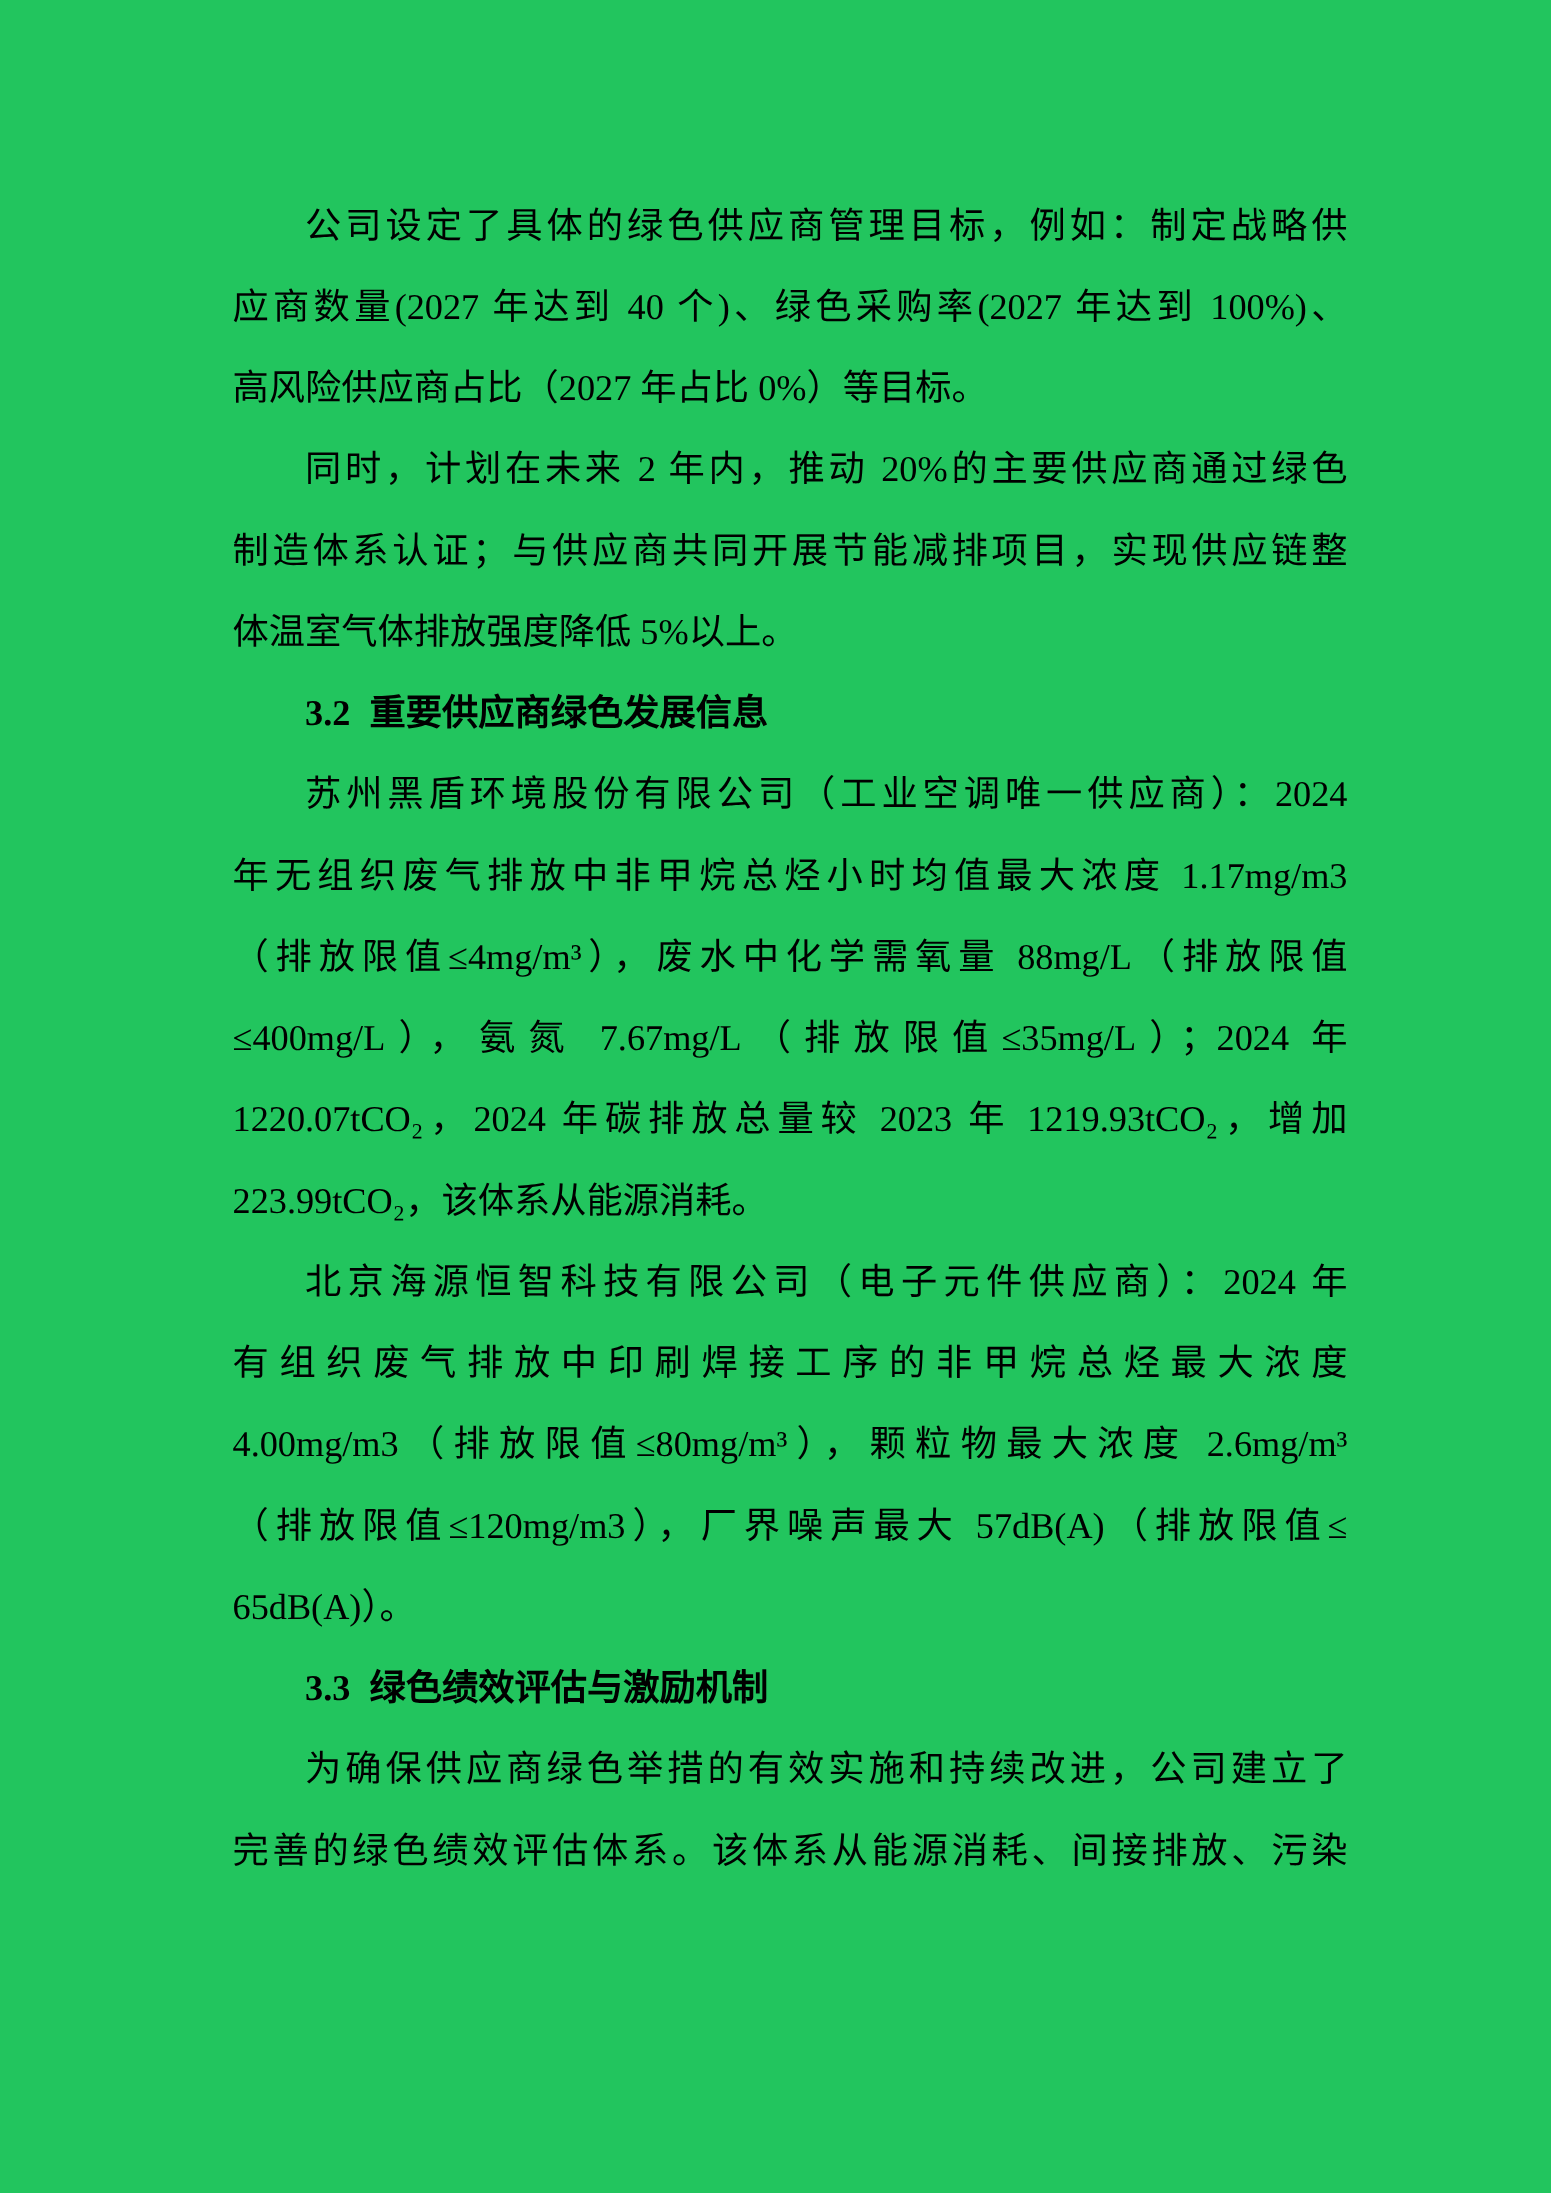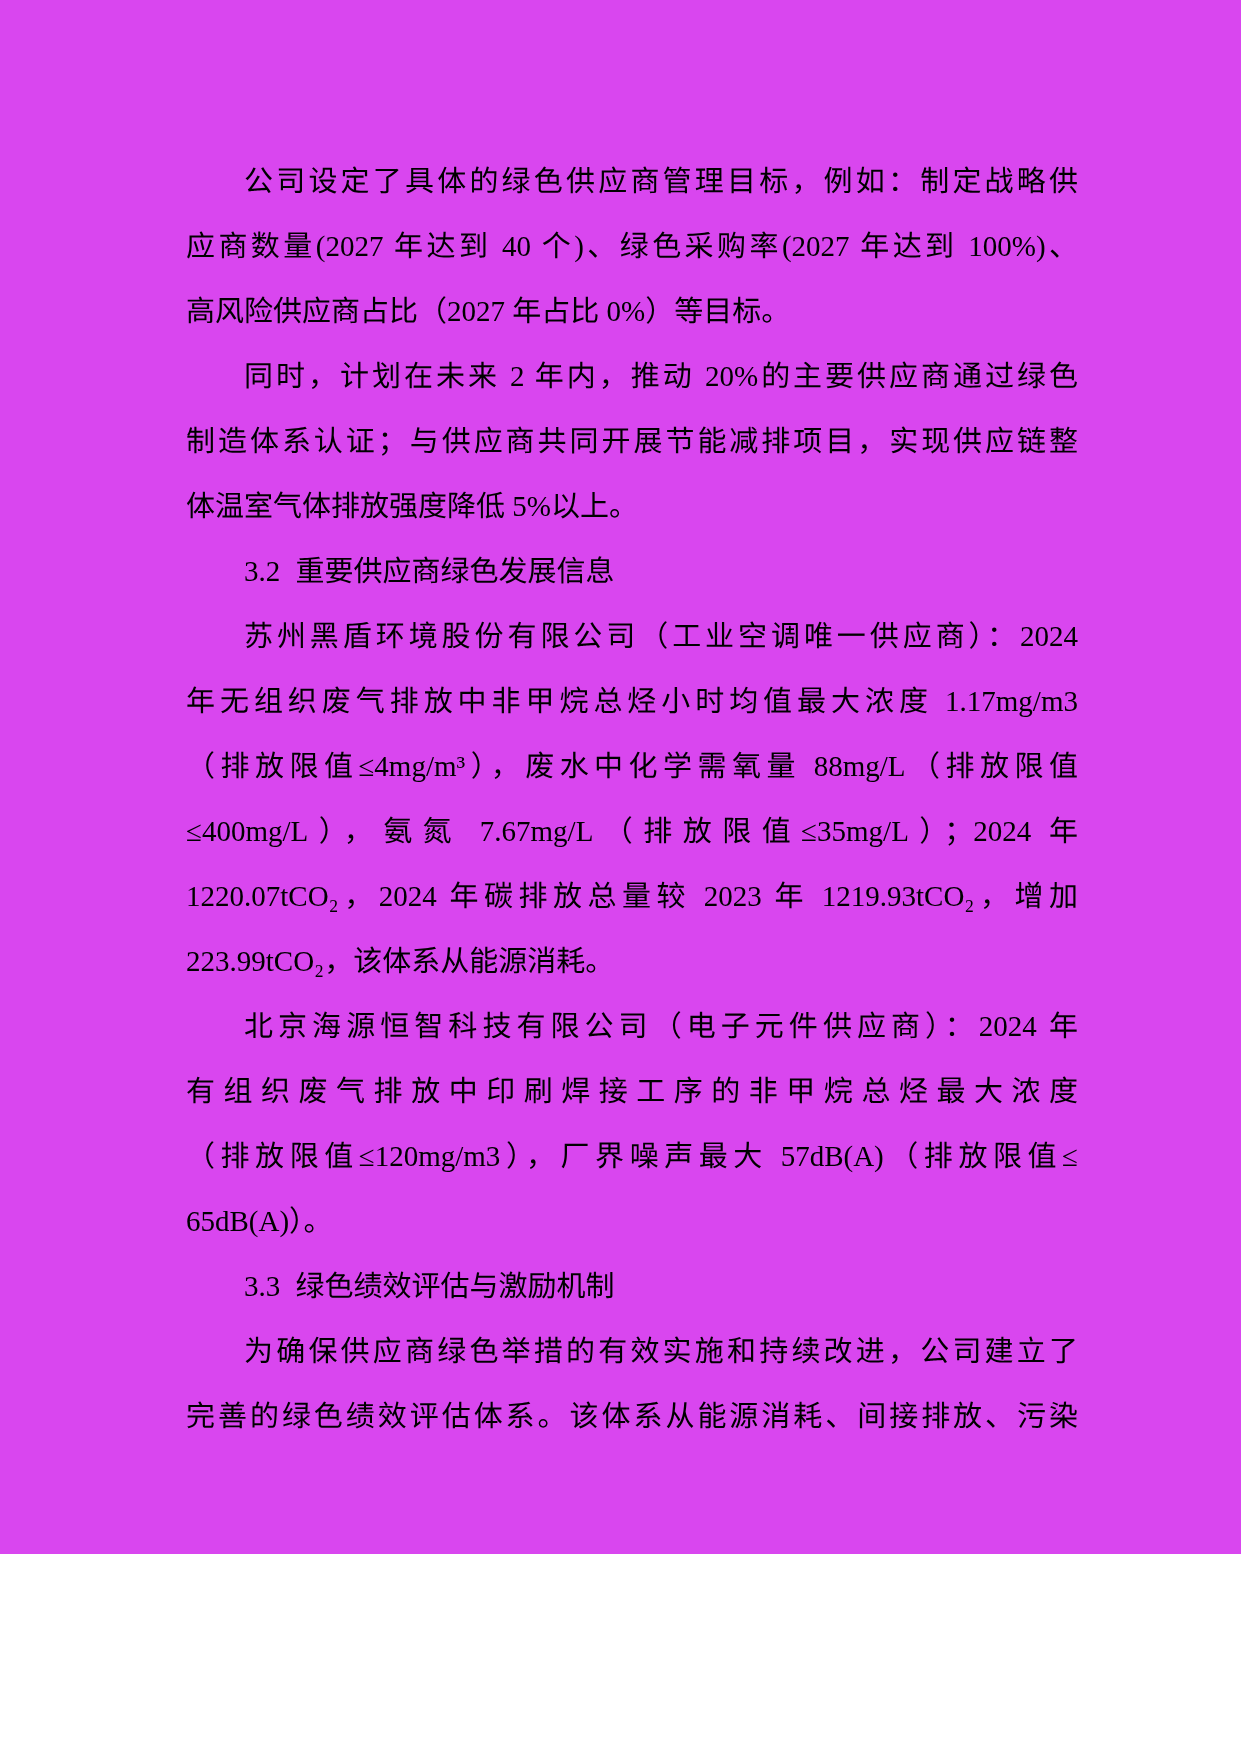--- a/index.html
+++ b/index.html
@@ -3,22 +3,22 @@
 <meta charset="utf-8">
 <style>
   html, body {
     margin: 0;
     padding: 0;
     background: #ffffff;
   }
   .page {
     position: relative;
     width: 1241px;
-    height: 1554px;
-    background: #d946ef;
+    height: 1754px;
+    background: #22c55e;
     overflow: hidden;
     font-family: "Liberation Serif", "DejaVu Serif", serif;
     color: #000000;
   }
   .content {
     position: absolute;
     top: 149px;
     left: 186px;
     width: 892px;
     font-size: 29px;
@@ -30,21 +30,21 @@
     text-align-last: left;
     white-space: normal;
   }
   .line.fill {
     text-align-last: justify;
   }
   .line.ind {
     padding-left: 58px; 
   }
   .line.heading {
-    font-weight: 400;
+    font-weight: 700;
     word-spacing: 8px;
     text-align: left;
     text-align-last: left;
   }
 </style>
 </head>
 <body>
 
 <div class="page">
   <div class="content">
@@ -61,20 +61,21 @@
 
     <div class="line ind fill">苏州黑盾环境股份有限公司（工业空调唯一供应商）：2024</div>
     <div class="line fill">年无组织废气排放中非甲烷总烃小时均值最大浓度 1.17mg/m3</div>
     <div class="line fill">（排放限值≤4mg/m³），废水中化学需氧量 88mg/L（排放限值</div>
     <div class="line fill">≤400mg/L），氨氮 7.67mg/L（排放限值≤35mg/L）；2024 年</div>
     <div class="line fill">1220.07tCO₂，2024 年碳排放总量较 2023 年 1219.93tCO₂，增加</div>
     <div class="line">223.99tCO₂，该体系从能源消耗。</div>
 
     <div class="line ind fill">北京海源恒智科技有限公司（电子元件供应商）：2024 年</div>
     <div class="line fill">有组织废气排放中印刷焊接工序的非甲烷总烃最大浓度</div>
+    <div class="line fill">4.00mg/m3（排放限值≤80mg/m³），颗粒物最大浓度 2.6mg/m³</div>
     <div class="line fill">（排放限值≤120mg/m3），厂界噪声最大 57dB(A)（排放限值≤</div>
     <div class="line">65dB(A)）。</div>
 
     <div class="line ind heading">3.3 绿色绩效评估与激励机制</div>
 
     <div class="line ind fill">为确保供应商绿色举措的有效实施和持续改进，公司建立了</div>
     <div class="line fill">完善的绿色绩效评估体系。该体系从能源消耗、间接排放、污染</div>
 
   </div>
 </div>

